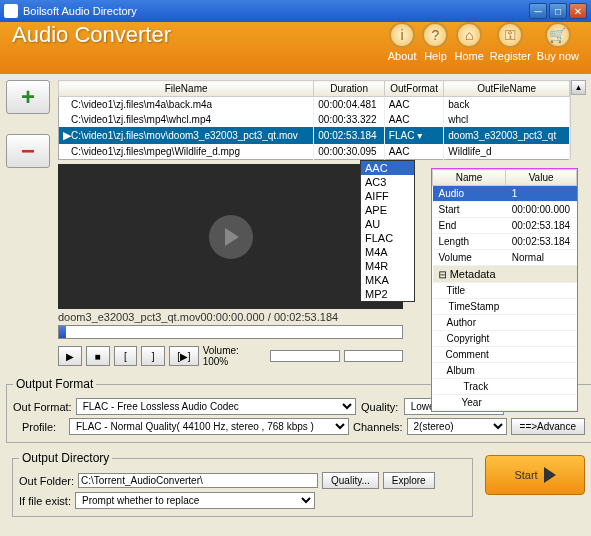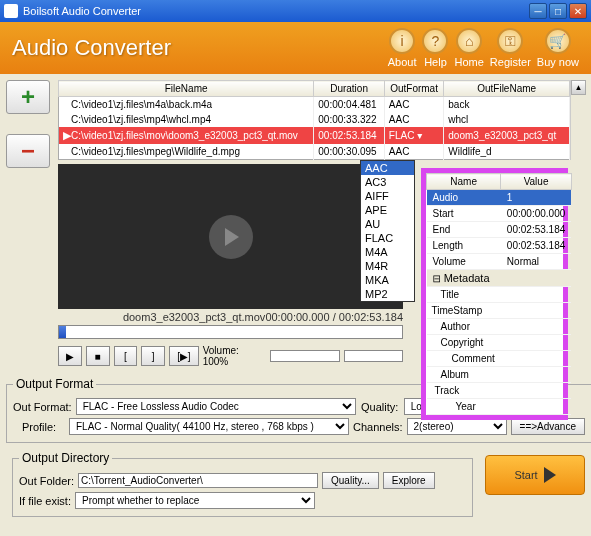--- a/index.html
+++ b/index.html
@@ -3,51 +3,51 @@
 <meta charset="utf-8">
 <style>
 *{box-sizing:border-box;margin:0;padding:0;font-family:Tahoma,Arial,sans-serif;font-size:11px}
 body{background:#ece9d8;width:591px;height:536px;overflow:hidden}
 .titlebar{height:22px;background:linear-gradient(#3b7de0,#1a5ad0);display:flex;align-items:center;padding:0 4px;color:#fff}
 .titlebar-icon{width:14px;height:14px;background:#fff;border-radius:2px;margin-right:5px}
 .titlebar-text{flex:1}
 .win-btns{display:flex;gap:2px}
 .win-btn{width:18px;height:16px;background:linear-gradient(#5b9de0,#2a6ac0);border:1px solid #1a4a90;border-radius:2px;display:flex;align-items:center;justify-content:center;color:#fff;font-size:10px;cursor:pointer}
 .win-btn.close{background:linear-gradient(#e08050,#d04020)}
-.header{height:52px;background:linear-gradient(#f0a020,#e88010);display:flex;align-items:center;padding:0 12px}
+.header{height:52px;background:linear-gradient(#f0a020,#e88010);display:flex;align-items:flex-start;padding:0 12px}
 .app-title{color:#fff;font-size:22px;font-weight:normal;text-shadow:1px 1px 2px rgba(0,0,0,.3);flex:1}
 .header-btns{display:flex;gap:6px}
 .hbtn{display:flex;flex-direction:column;align-items:center;cursor:pointer;color:#fff;font-size:10px}
 .hbtn-icon{width:26px;height:26px;border-radius:50%;background:radial-gradient(#fff3d0,#f0c060);border:2px solid #d09030;display:flex;align-items:center;justify-content:center;font-size:14px;color:#a06010;margin-bottom:2px}
 .content{padding:6px;display:flex;gap:4px}
 .left-btns{display:flex;flex-direction:column;gap:20px;width:48px}
 .add-btn,.rem-btn{width:44px;height:34px;border:1px solid #999;background:linear-gradient(#fefefe,#e0e0e0);border-radius:3px;display:flex;align-items:center;justify-content:center;font-size:24px;font-weight:bold;cursor:pointer}
 .add-btn{color:#2a8a2a}
 .rem-btn{color:#c83020}
 .main-area{flex:1}
 .file-table{width:100%;border-collapse:collapse;background:#fff;border:1px solid #aaa}
 .file-table th{background:linear-gradient(#fefefe,#ece9d8);border:1px solid #ccc;padding:2px 4px;font-weight:normal;font-size:10px}
 .file-table td{border-right:1px solid #eee;padding:2px 4px;font-size:10px;white-space:nowrap;overflow:hidden}
-.file-table tr.sel td{background:#ef4444;color:#fff}
+.file-table tr.sel td{background:#0369a1;color:#fff}
 .col-fn{width:240px}.col-dur{width:62px}.col-of{width:55px}.col-ofn{width:120px}
 .sel-arrow{display:inline-block;width:8px}
 .fmt-dropdown{position:absolute;background:#fff;border:1px solid #333;width:55px;font-size:10px;z-index:10}
 .fmt-dropdown div{padding:1px 4px}
 .fmt-dropdown div.selh{background:#3169c6;color:#fff}
-.props-panel{position:absolute;right:23px;top:168px;width:147px;background:#fff;border:5px solid #d946ef;z-index:9}
+.props-panel{position:absolute;right:13px;top:168px;width:147px;background:#fff;border:1px solid #d946ef;z-index:9}
 .props-panel table{width:100%;border-collapse:collapse}
 .props-panel th{background:linear-gradient(#fefefe,#ece9d8);border:1px solid #ccc;padding:2px;font-weight:normal;font-size:10px}
 .props-panel td{padding:2px 6px;font-size:10px;border-bottom:1px solid #f0f0f0}
 .props-panel tr.sel td{background:#3169c6;color:#fff}
 .props-panel .grp{background:#ece9d8}
 .video-area{margin-top:4px;position:relative}
 .video-box{width:345px;height:145px;background:#2a2a2a;display:flex;align-items:center;justify-content:center}
 .play-circle{width:44px;height:44px;border-radius:50%;background:#555;display:flex;align-items:center;justify-content:center}
 .play-tri{width:0;height:0;border-left:14px solid #888;border-top:9px solid transparent;border-bottom:9px solid transparent;margin-left:3px}
-.video-info{display:flex;justify-content:flex-end;font-size:10px;margin-top:2px;width:345px;color:#333}
+.video-info{display:flex;justify-content:flex-start;font-size:10px;margin-top:2px;width:345px;color:#333}
 .progress{width:345px;height:14px;background:#fff;border:1px solid #888;margin-top:2px}
 .progress-fill{height:100%;background:linear-gradient(#5080e0,#2050c0);width:2%}
 .controls{display:flex;align-items:center;gap:4px;margin-top:6px;width:345px}
 .ctrl-btn{width:24px;height:20px;border:1px solid #888;background:linear-gradient(#fff,#e0e0e0);display:flex;align-items:center;justify-content:center;font-size:10px;cursor:pointer}
 .vol-label{margin-left:auto;font-size:10px}
 .vol-bar{width:70px;height:12px;border:1px solid #888;background:#fff}
 fieldset{border:1px solid #aaa;margin:4px 6px;padding:4px 6px}
 legend{font-size:12px;padding:0 3px}
 .form-row{display:flex;align-items:center;gap:4px;margin:3px 0;font-size:10px}
 .form-row label{min-width:52px;text-align:center}
@@ -57,21 +57,21 @@
 .start-btn{width:100px;height:40px;background:linear-gradient(#ffc040,#f09010);border:1px solid #c07000;border-radius:4px;display:flex;align-items:center;justify-content:center;font-size:18px;color:#333;cursor:pointer;margin-top:8px}
 .start-tri{width:0;height:0;border-left:12px solid #333;border-top:8px solid transparent;border-bottom:8px solid transparent;margin-left:6px}
 .scrollbar{width:15px;background:#ece9d8;border-left:1px solid #ccc}
 .sb-btn{width:15px;height:15px;background:linear-gradient(#fefefe,#d0d0d0);border:1px solid #aaa;font-size:8px;text-align:center;line-height:13px}
 </style>
 </head>
 <body>
 
 <div class="titlebar">
   <div class="titlebar-icon"></div>
-  <div class="titlebar-text">Boilsoft Audio Converter</div>
+  <div class="titlebar-text">Boilsoft Audio Directory</div>
   <div class="win-btns">
     <div class="win-btn">─</div>
     <div class="win-btn">□</div>
     <div class="win-btn close">✕</div>
   </div>
 </div>
 
 <div class="header">
   <div class="app-title">Audio Converter</div>
   <div class="header-btns" id="hbtns">
@@ -218,41 +218,41 @@
     <tr class="grp">
           <td colspan="2">⊟ <span>Metadata</span></td>
         </tr>
     </tbody>
       <tbody id="meta-rows">
         <tr>
           <td style="padding-left:14px">Title</td>
           <td></td>
         </tr>
         <tr>
-          <td style="padding-left:5px">TimeStamp</td>
+          <td style="padding-left:16px">TimeStamp</td>
           <td></td>
         </tr>
         <tr>
           <td style="padding-left:14px">Author</td>
           <td></td>
         </tr>
         <tr>
           <td style="padding-left:14px">Copyright</td>
           <td></td>
         </tr>
         <tr>
-          <td style="padding-left:25px">Comment</td>
+          <td style="padding-left:13px">Comment</td>
           <td></td>
         </tr>
         <tr>
           <td style="padding-left:14px">Album</td>
           <td></td>
         </tr>
         <tr>
-          <td style="padding-left:8px">Track</td>
+          <td style="padding-left:31px">Track</td>
           <td></td>
         </tr>
         <tr>
           <td style="padding-left:29px">Year</td>
           <td></td>
         </tr>
       </tbody>
   </table>
 </div>
 

